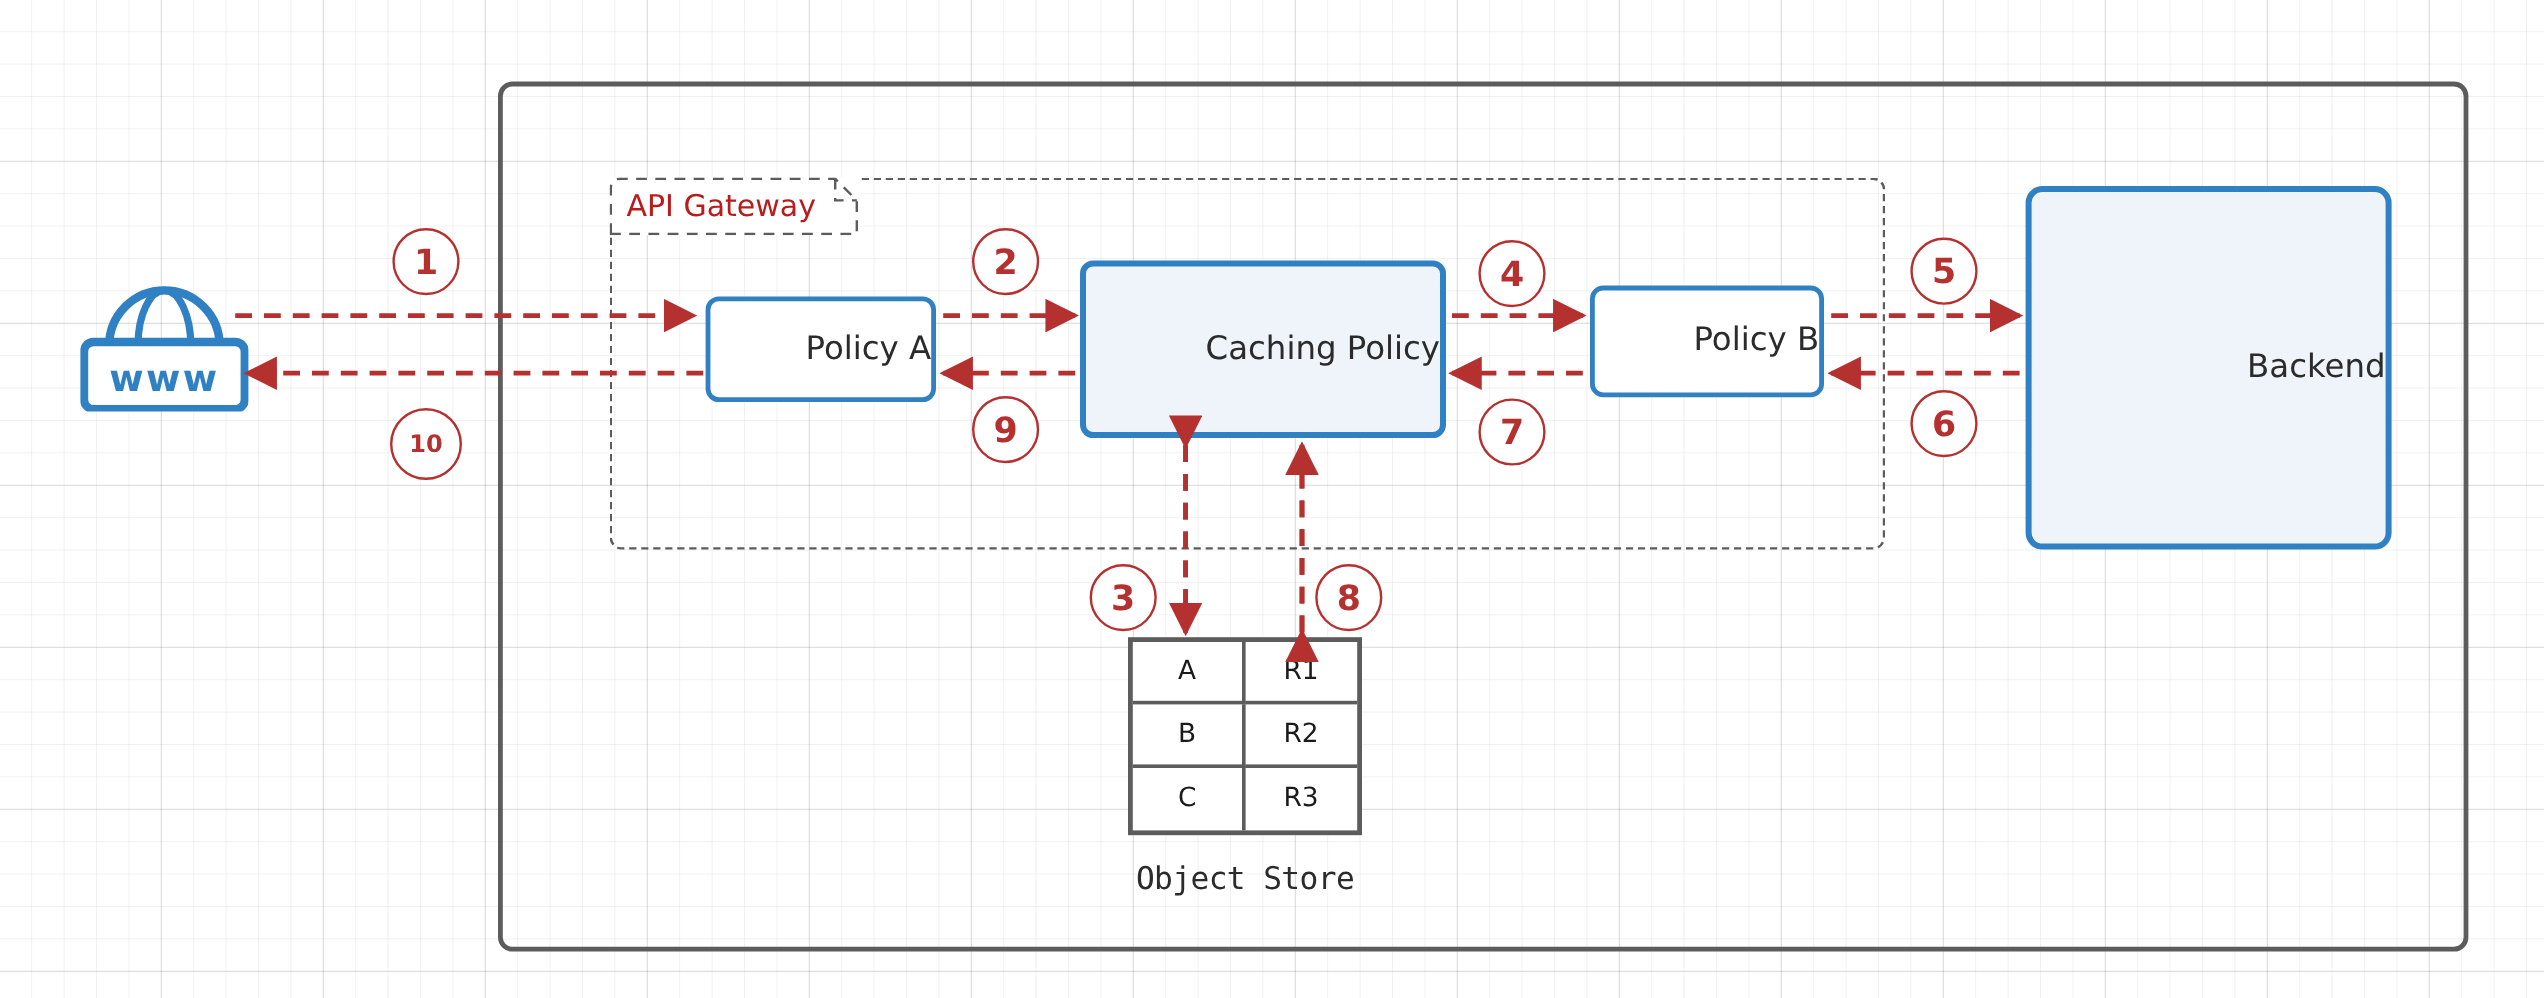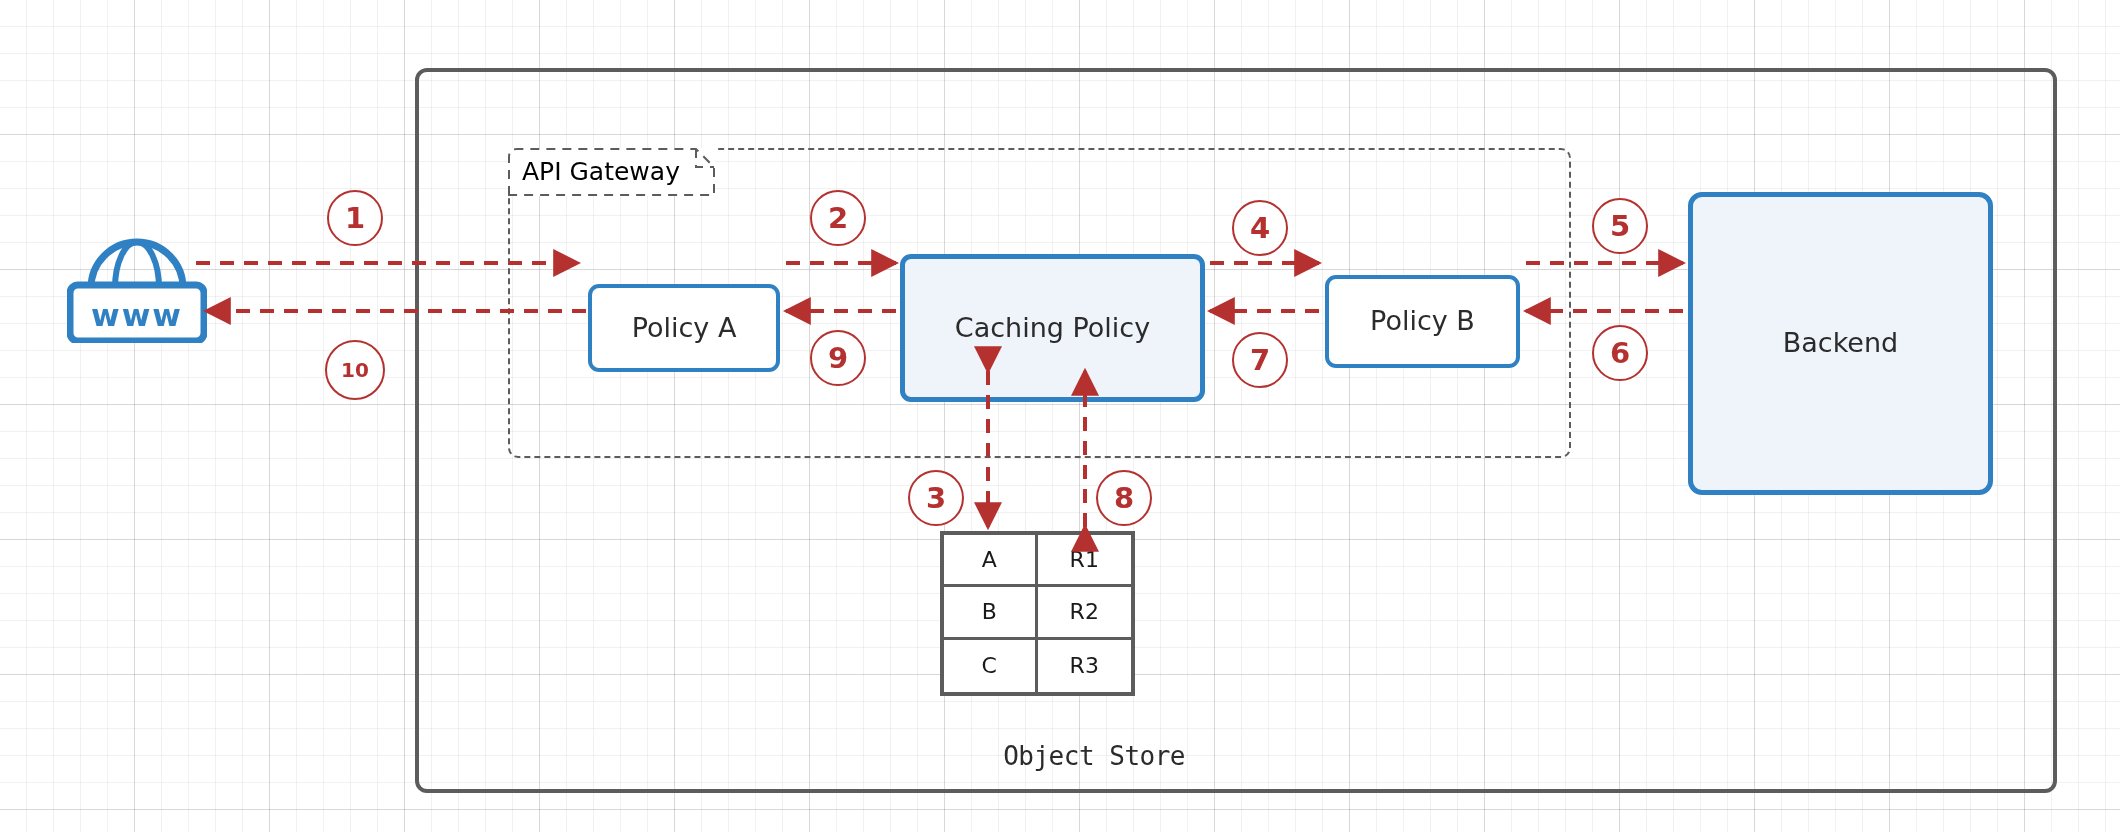--- a/index.html
+++ b/index.html
@@ -52,33 +52,32 @@
     border-radius:10px;
     box-sizing:border-box;
     background:transparent;
   }
   #apigw-tab{
     left:508px;top:148px;width:207px;height:48px;
     background:#ffffff;
   }
   #apigw-tab .tab-text{
     position:absolute;left:14px;top:9px;
-    font-size:25px;color:#000000;
+    font-size:25px;color:#b91c1c;
     white-space:nowrap;
   }
 
   
   .node{
     box-sizing:border-box;
-    display:flex;align-items:center;justify-content:center;
+    display:flex;align-items:center;justify-content:flex-end;
     border-radius:11px;
     color:#2b2b2b;
     text-align:center;
     line-height:1.2;
-    margin-top:37px;
   }
   .node-plain{ background:#ffffff; border:4px solid #2f81c4; }
   .node-fill { background:#eef4fa; border:5px solid #2f81c4; }
   .node-label{ font-size:27px; color:#2b2b2b; white-space:nowrap; }
 
   #node-policy-a{ left:588px;top:247px;width:192px;height:88px; }
   #node-caching { left:900px;top:217px;width:305px;height:148px; }
   #node-policy-b{ left:1325px;top:238px;width:195px;height:93px; }
   #node-backend { left:1688px;top:155px;width:305px;height:303px; border-radius:14px; }
 
@@ -100,25 +99,24 @@
     font-size:22px;color:#1a1a1a;
     border-right:3px solid #5c5c5c;
     border-bottom:3px solid #5c5c5c;
     box-sizing:border-box;
   }
   #object-store .cell.c1{border-right:3px solid #5c5c5c;}
   #object-store .cell.c2{border-right:none;}
   #object-store .cell.lastrow{border-bottom:none;}
   #object-store-caption{
     left:890px;top:718px;width:295px;
-    text-align:right;
+    text-align:center;
     font-size:26px;color:#2b2b2b;
     font-family:"DejaVu Sans Mono", monospace;
     letter-spacing:-0.5px;
-    margin-top:23px;
   }
 
   
   #arrow-layer{left:0;top:0;width:2120px;height:832px;pointer-events:none;}
 
   
   .marker{
     width:56px;height:56px;border-radius:50%;
     border:2px solid #b5312f;
     background:#ffffff;

